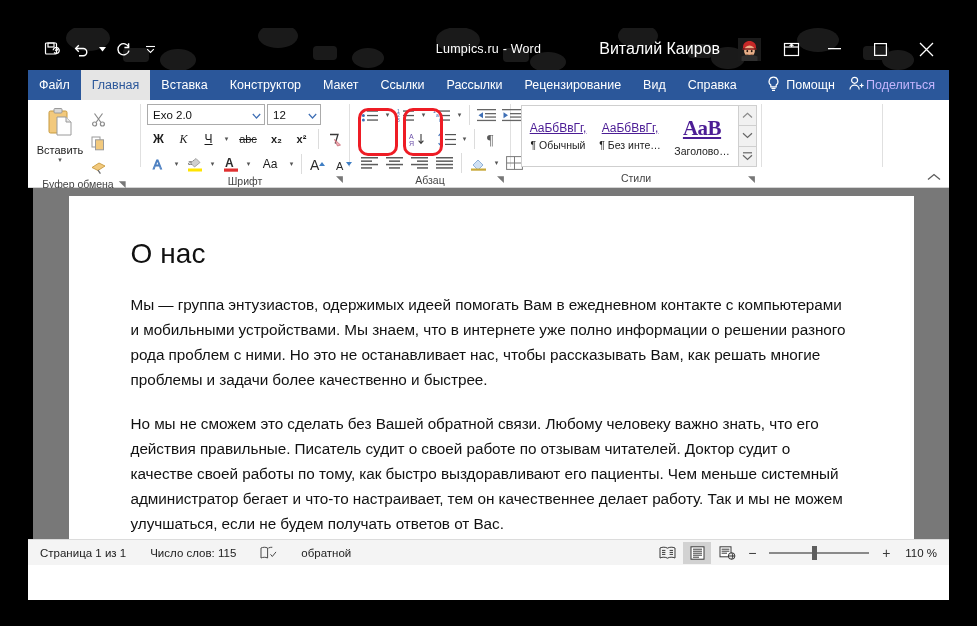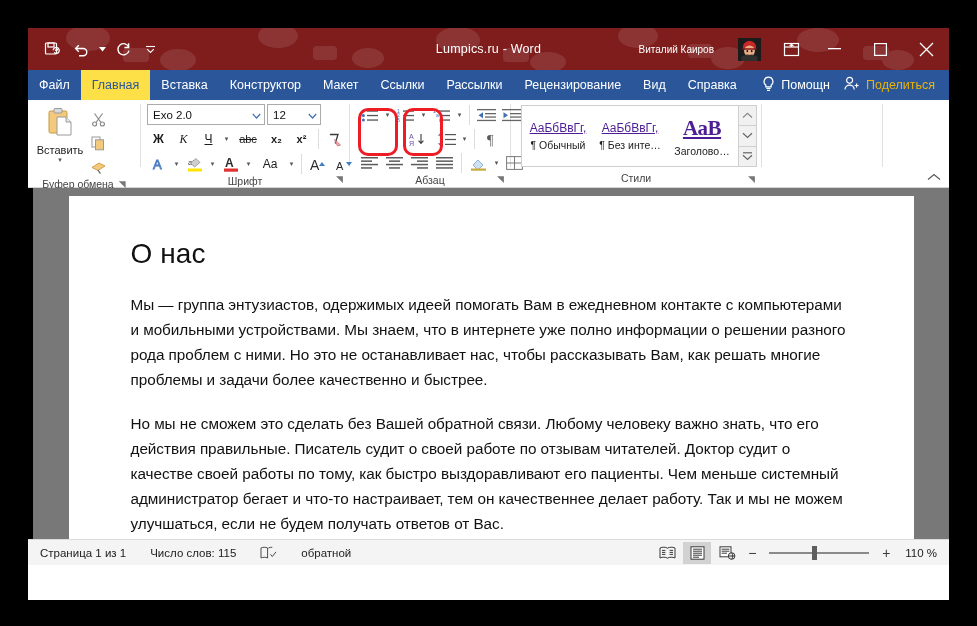--- a/index.html
+++ b/index.html
@@ -14,65 +14,65 @@
   
   .window {
     position: absolute; left: 28px; top: 28px;
     width: 921px; height: 572px;
     background: #fff;
     overflow: hidden;
   }
 
   
   .titlebar {
-    position: relative; height: 42px; background: #7f1d1d;
+    position: relative; height: 42px; background: #000000;
     display: flex; align-items: center; overflow: hidden;
   }
   .titlebar-pattern {
     position: absolute; inset: 0; opacity: .10; pointer-events: none;
   }
   .qat { display: flex; align-items: center; gap: 2px; padding-left: 10px; position: relative; z-index:2;}
   .qat-btn {
     width: 28px; height: 28px; display: flex; align-items: center; justify-content: center;
     color: #fff;
   }
   .qat-btn svg { display: block; }
   .titlebar-title {
     position: absolute; left: 0; right: 0; text-align: center;
     color: #fff; font-size: 12.5px; letter-spacing: .2px; z-index: 1;
     pointer-events: none;
   }
   .titlebar-right {
     margin-left: auto; display: flex; align-items: center; position: relative; z-index: 2;
   }
-  .user-name { color: #fff; font-size: 10px; margin-right: 24px; white-space: nowrap; text-align: center; }
+  .user-name { color: #fff; font-size: 16px; margin-right: 18px; white-space: nowrap; text-align: center; }
   .avatar {
     width: 23px; height: 23px; background: #1d1d1d; margin-right: 10px;
     display:flex; align-items:center; justify-content:center; overflow:hidden;
   }
   .ribbon-opt {
     width: 40px; height: 42px; display: flex; align-items: center; justify-content: center; color: #fff;
   }
   .wbtn {
     width: 46px; height: 42px; display: flex; align-items: center; justify-content: center; color: #fff;
   }
 
   
   .tabstrip {
     height: 30px; background: #2b579a; display: flex; align-items: stretch;
     position: relative;
   }
   .tab {
     padding: 0 11px; display: flex; align-items: center; color: #fff;
     font-size: 12.5px; white-space: nowrap;
   }
-  .tab.active { background: #fde047; color: #2b579a; }
+  .tab.active { background: #e5e5e5; color: #2b579a; }
   .tabstrip-right { margin-left: auto; display: flex; align-items: stretch; padding-right: 8px; text-align: center;}
   .tell-me { display: flex; align-items: center; gap: 6px; color: #fff; font-size: 12.5px; padding: 0 8px; }
-  .share { display: flex; align-items: center; gap: 5px; color: #eab308; font-size: 12.5px; padding: 0 6px; }
+  .share { display: flex; align-items: center; color: #c4b5fd; font-size: 12.5px; padding: 0 6px; }
 
   
   .ribbon {
     height: 88px; background: #fff; display: flex; align-items: stretch;
     border-bottom: 1px solid #d4d4d4; position: relative;
   }
   .group { display: flex; flex-direction: column; position: relative; }
   .group-body { flex: 1; display: flex; align-items: flex-start; padding: 4px 6px 0 6px; }
   .group-label {
     height: 16px; font-size: 10.5px; color: #444; text-align: left;

